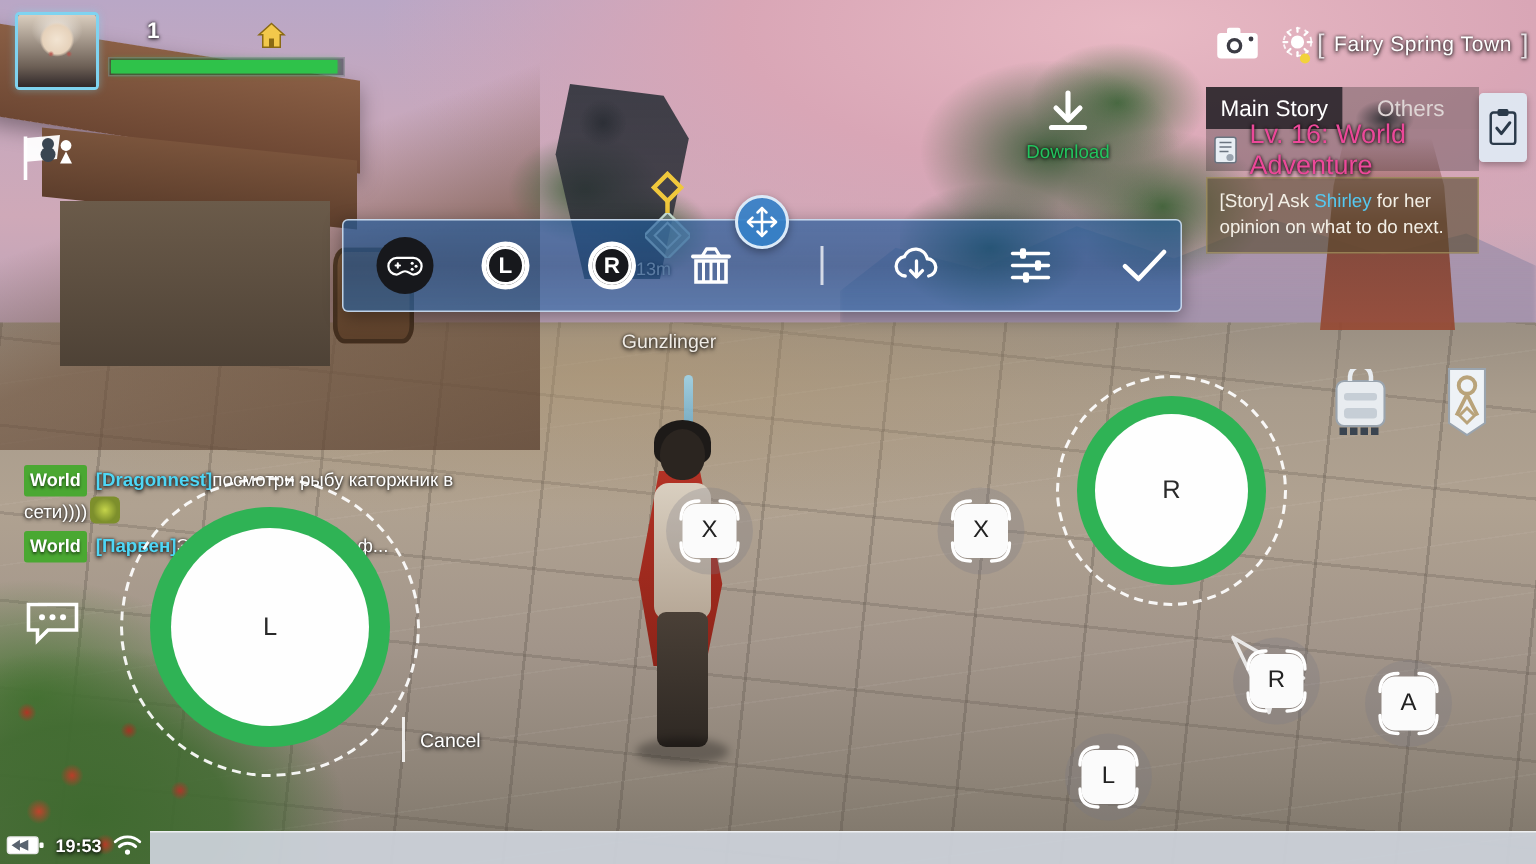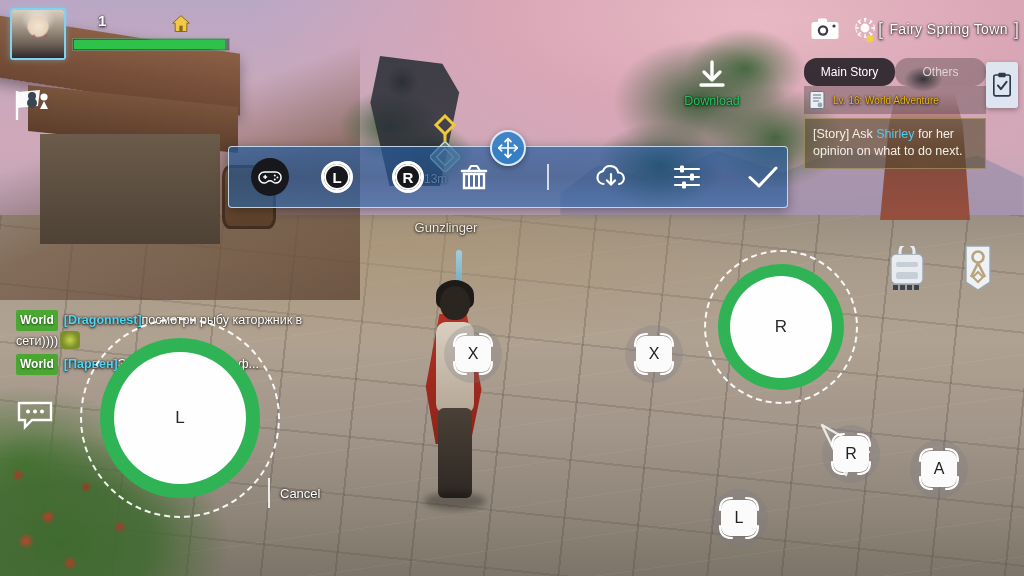--- a/index.html
+++ b/index.html
@@ -192,31 +192,30 @@
 
   #download-btn { position:absolute; left:680px; top:58px; width:64px; text-align:center; }
   #download-btn .lbl { color:#22c55e; font-size:12.5px; margin-top:2px; }
   #planet-hunt-btn { position:absolute; left:738px; top:58px; width:74px; text-align:center; }
   #planet-hunt-btn .lbl { color:#e8c878; font-size:12.5px; margin-top:2px; }
 
   #quest-panel { position:absolute; left:804px; top:58px; width:182px; }
   .quest-tabs { display:flex; height:28px; }
   .quest-tab {
     flex:1; display:flex; align-items:center; justify-content:center;
-    font-size:12px; color:#efe9ea;
+    font-size:15px; color:#efe9ea;
     background: rgba(30,30,34,.62);
-    border-radius: 13px;
   }
   .quest-tab.active { background: rgba(20,20,24,.82); color:#fff; }
   .quest-tab.inactive { background: rgba(70,62,62,.38); color:#ded5d5; }
   .quest-row {
     display:flex; align-items:center; gap:7px; height:28px; padding-left:4px;
     background: rgba(44,40,40,.30);
   }
-  .quest-row .lbl { color:#eab308; font-size:10px; }
+  .quest-row .lbl { color:#ec4899; font-size:18px; }
   #quest-desc {
     margin-top:4px; padding:7px 8px 8px 8px; width:182px;
     background: rgba(86,74,46,.62);
     border:1px solid rgba(190,172,110,.55);
     color:#f3efe6; font-size:12.5px; line-height:17px;
   }
   #quest-desc .hl { color:#55c8f0; }
   #checklist-btn {
     position:absolute; left:986px; top:62px; width:32px; height:46px;
     background: rgba(224,234,244,.92); border-radius:3px;
@@ -653,14 +652,34 @@
   <div class="keybtn" id="key-l2">
     <div class="halo"></div>
     <div class="brackets">
       <svg viewBox="0 0 48 48" width="48" height="48">
         <path d="M5 16 Q5 4 17 4 M43 16 Q43 4 31 4 M5 32 Q5 44 17 44 M43 32 Q43 44 31 44" fill="none" stroke="#fff" stroke-width="2.2" stroke-linecap="round"></path>
       </svg>
     </div>
     <div class="cap">L</div>
   </div>
 
+  <div id="taskbar">
+    <div id="taskbar-panel"></div>
+    <div id="taskbar-left">
+      <span class="icon-white">
+        <svg viewBox="0 0 28 16" width="26" height="15">
+          <rect x="1" y="2" width="22" height="12" rx="2" fill="#fff" stroke="#e8e8e8" stroke-width="1"></rect>
+          <rect x="24" y="6" width="3" height="4" rx="1" fill="#fff"></rect>
+          <path d="M4 8 L10 4 L10 7 L16 4 L16 12 L10 9 L10 12 Z" fill="#5a6470"></path>
+        </svg>
+      </span>
+      <span id="taskbar-time" class="tshadow">19:53</span>
+      <span class="icon-white">
+        <svg viewBox="0 0 22 16" width="20" height="15">
+          <path d="M2 5.5 a13 13 0 0 1 18 0" fill="none" stroke="#fff" stroke-width="2.1" stroke-linecap="round"></path>
+          <path d="M5 9 a8.6 8.6 0 0 1 12 0" fill="none" stroke="#fff" stroke-width="2.1" stroke-linecap="round"></path>
+          <circle cx="11" cy="13" r="1.9" fill="#fff"></circle>
+        </svg>
+      </span>
+    </div>
+  </div>
 
 </div>
 
 </body></html>

